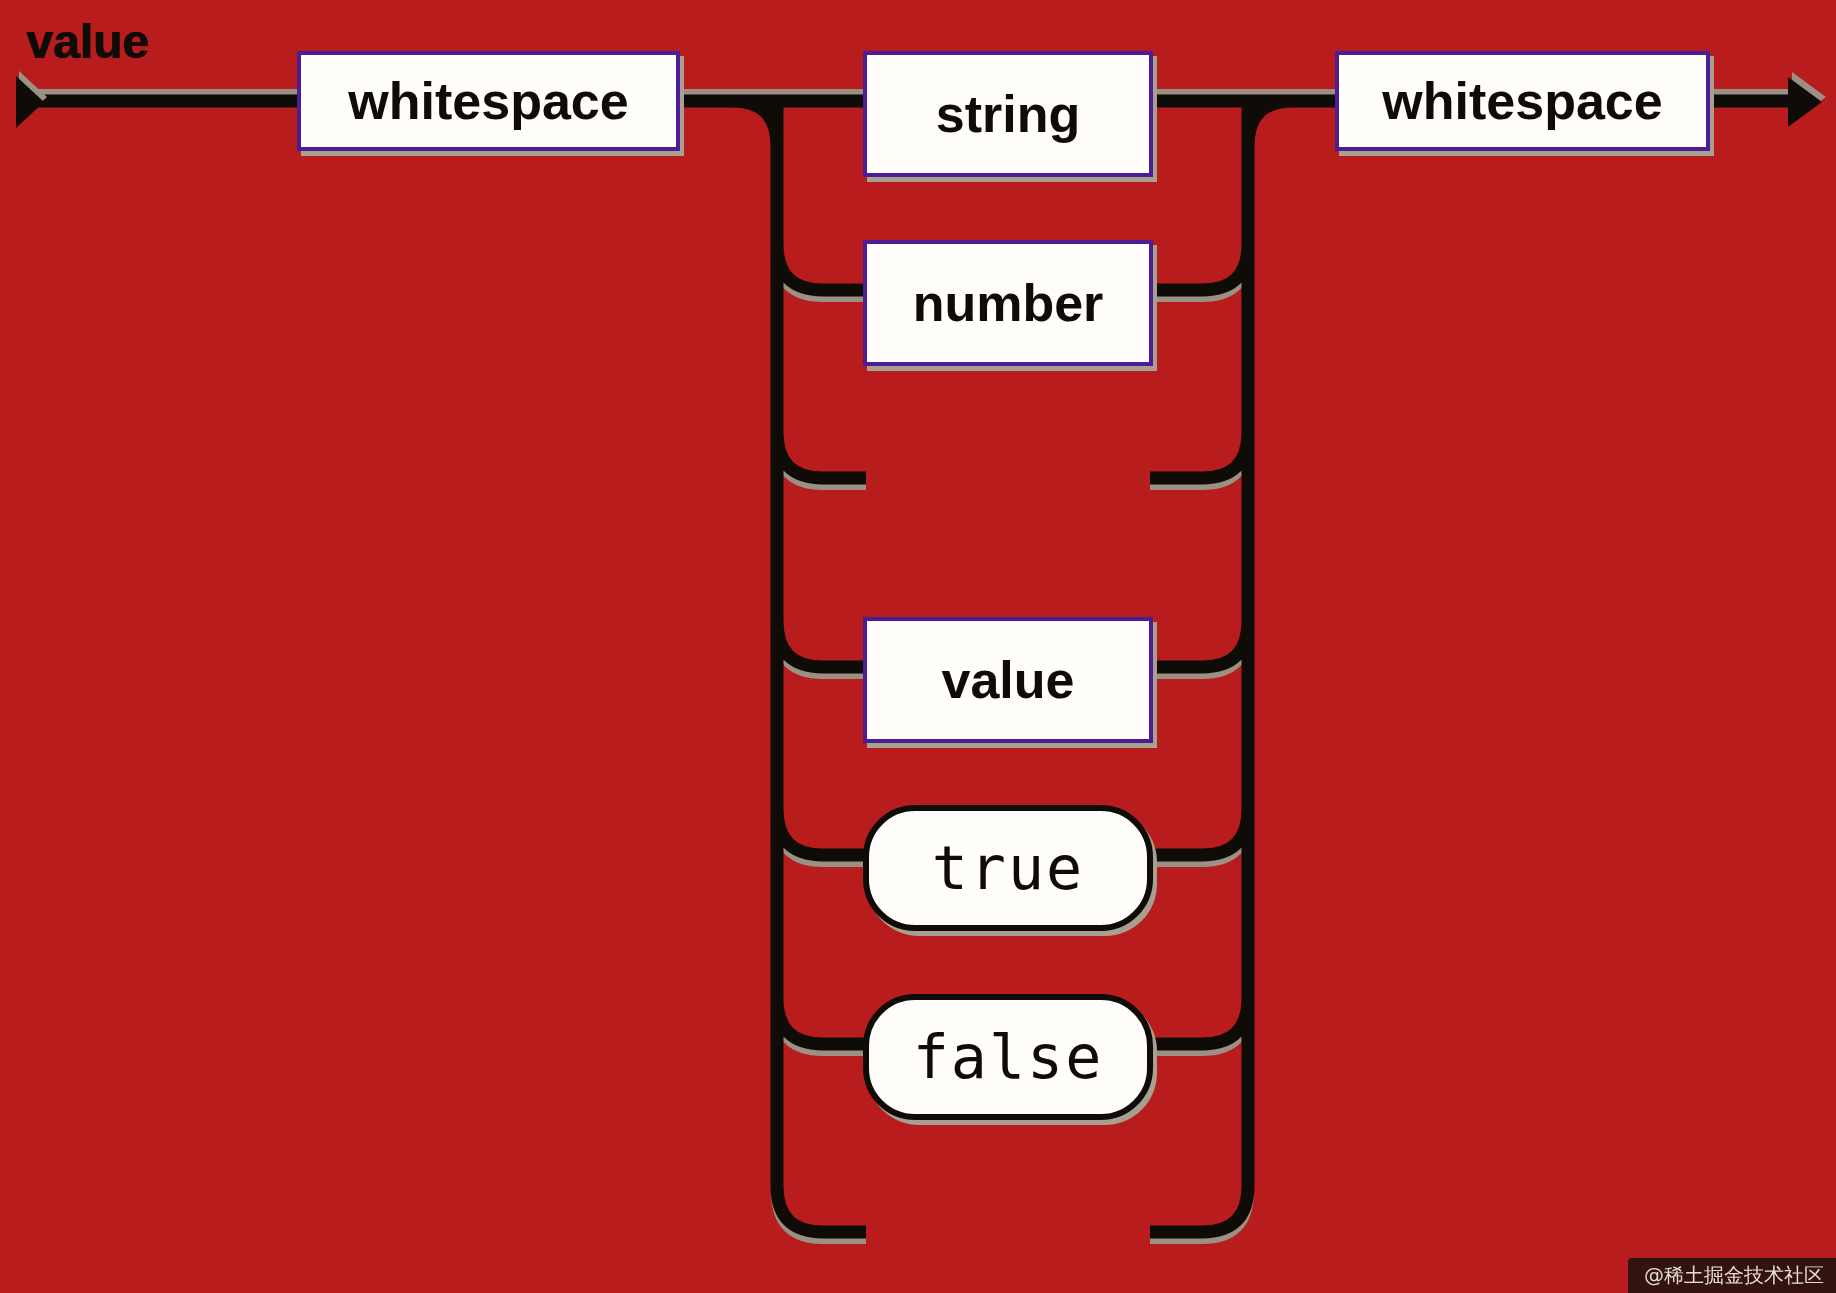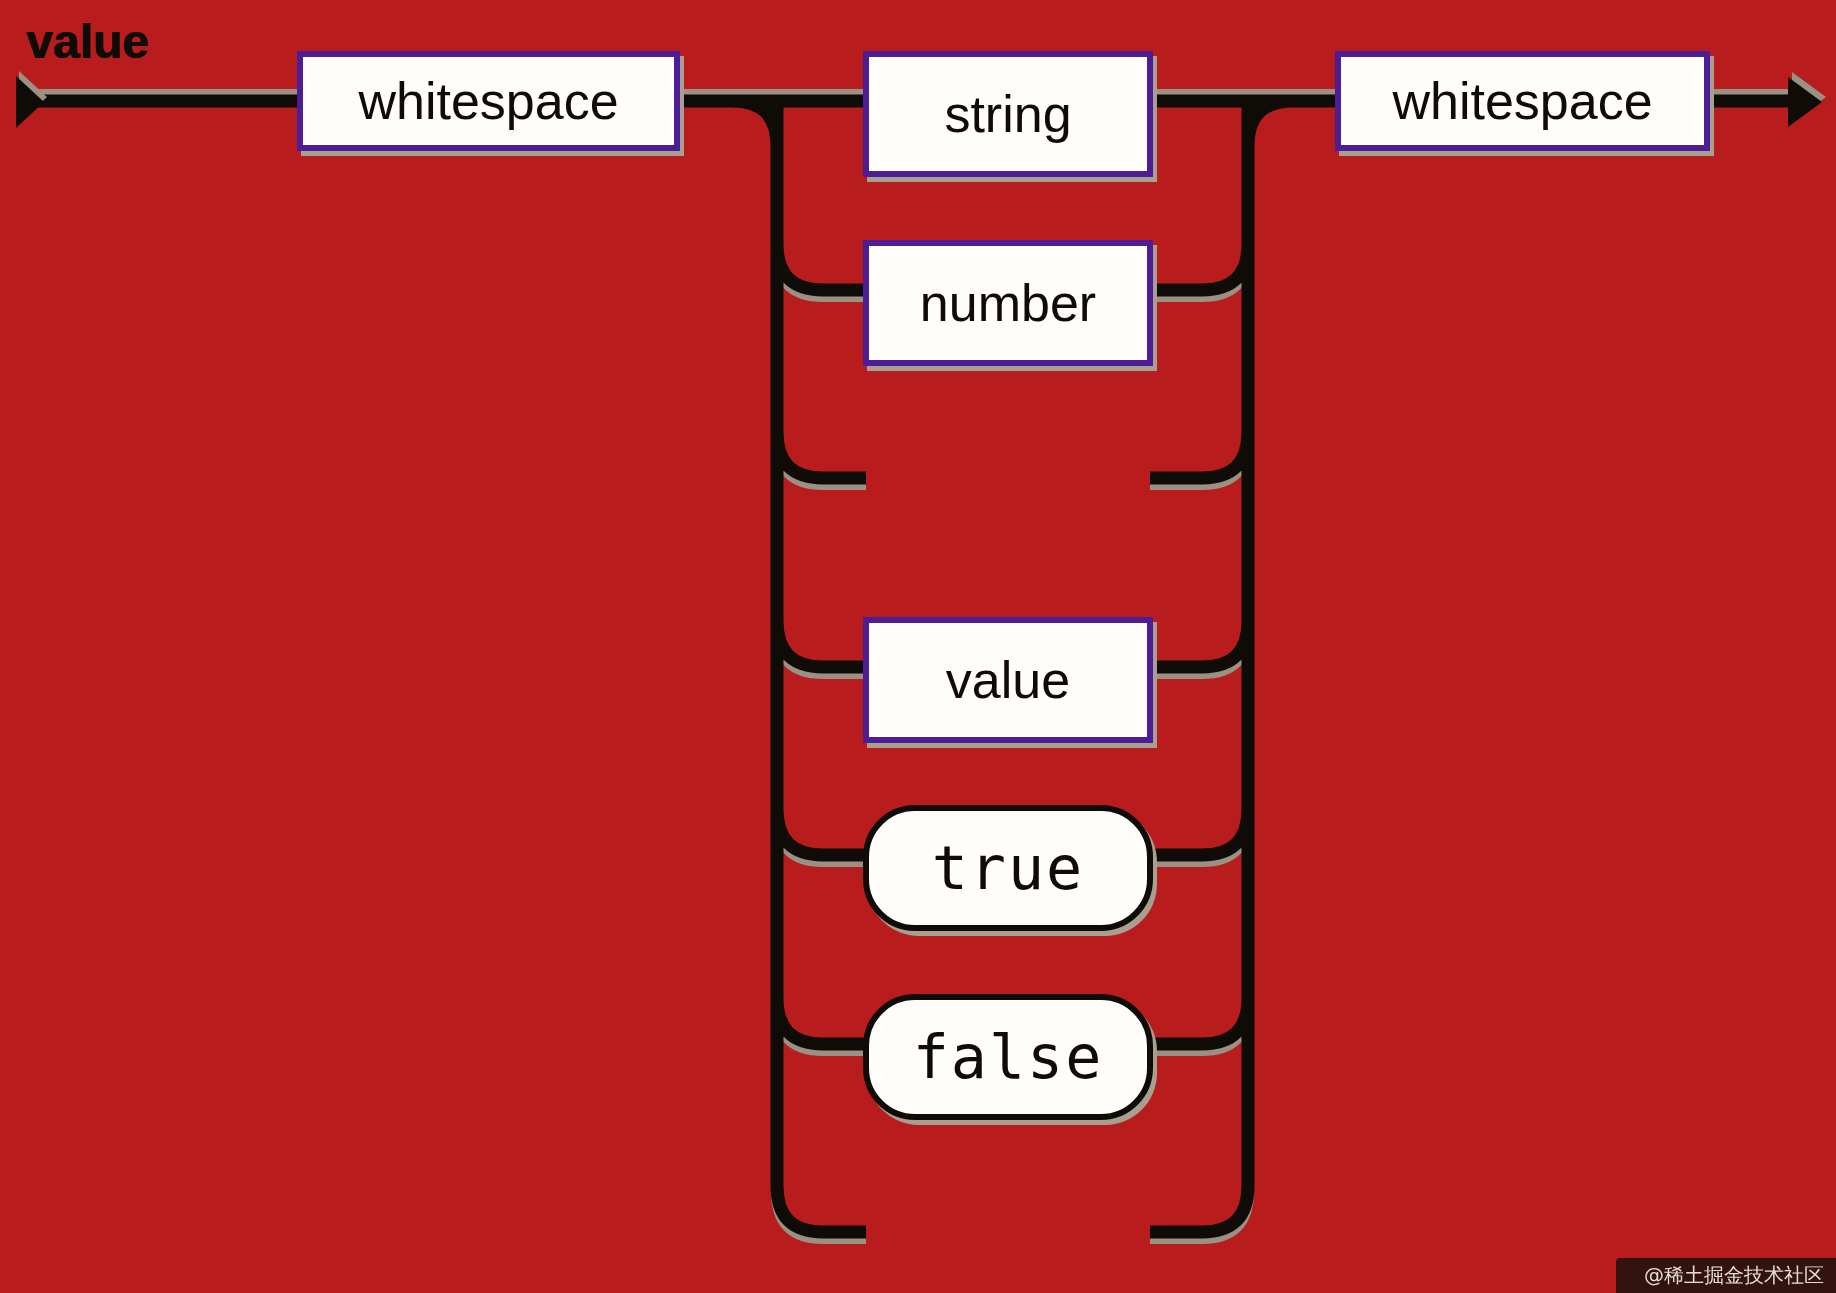--- a/index.html
+++ b/index.html
@@ -31,23 +31,23 @@
     position: absolute;
     background: #fffefb;
     display: flex;
     align-items: center;
     justify-content: center;
     z-index: 2;
     color: #0f0b07;
     box-sizing: border-box;
   }
   .node.rect {
-    border: 6px solid #4c1d95;
+    border: 4px solid #4c1d95;
     box-shadow: 4px 5px 0 #a99f90;
-    font-weight: 400;
+    font-weight: 700;
     font-size: 52px;
   }
   .node.pill {
     border: 6px solid #0f0b07;
     border-radius: 52px;
     box-shadow: 4px 5px 0 #a99f90;
     font-family: "DejaVu Sans Mono", monospace;
     font-weight: 400;
     font-size: 60px;
     letter-spacing: 2px;
@@ -60,21 +60,21 @@
   .row1   { top: 240px;  }
   .row2   { top: 428px;  }
   .row3   { top: 617px;  }
   .row4   { top: 805px;  }
   .row5   { top: 994px;  }
   .row6   { top: 1182px; }
   .watermark {
     position: absolute;
     right: 0; bottom: 0;
     height: 35px;
-    padding: 0 12px 0 28px;
+    padding: 0 12px 0 16px;
     background: rgba(22, 17, 12, 0.82);
     color: #e4ddd0;
     font-size: 20px;
     display: flex;
     align-items: center;
     border-top-left-radius: 4px;
     z-index: 4;
     font-family: "DejaVu Sans", sans-serif;
   }
 </style>

